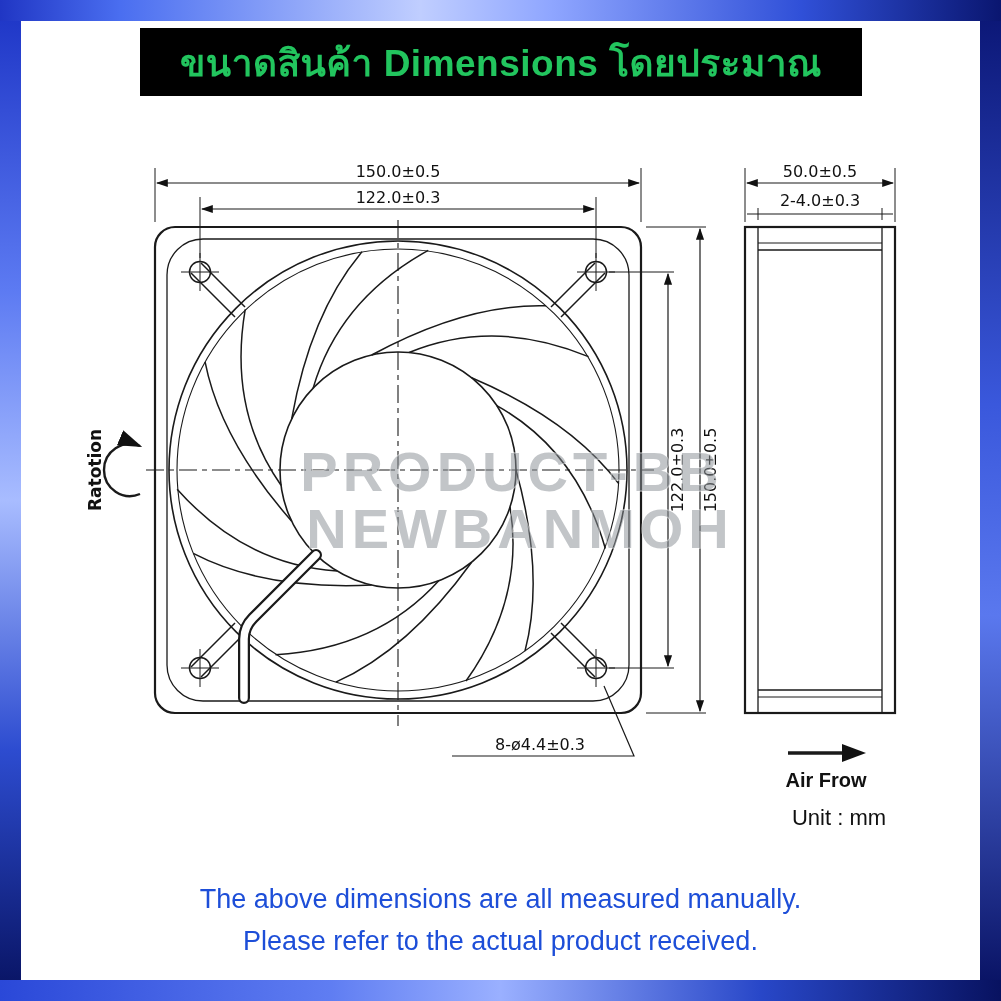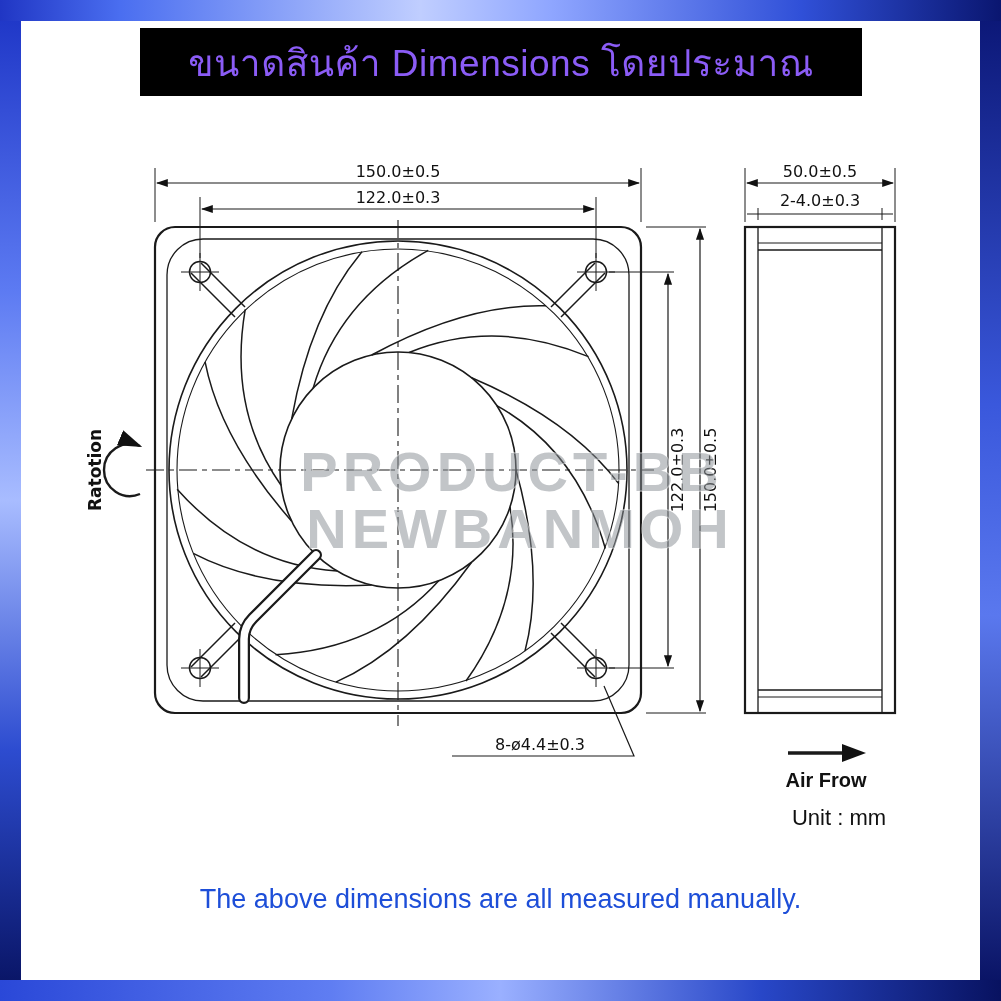--- a/index.html
+++ b/index.html
@@ -10,21 +10,21 @@
   .frame.top{left:0;top:0;width:1001px;height:21px;
     background:linear-gradient(90deg,#2036c4 0%,#4a6ef0 12%,#c0ceff 42%,#8fa6ff 55%,#3050d8 80%,#0a1670 100%);}
   .frame.bottom{left:0;bottom:0;width:1001px;height:21px;
     background:linear-gradient(90deg,#2a48d8 0%,#5f7df2 33%,#9ab0ff 50%,#2847c8 76%,#081260 100%);}
   .frame.left{left:0;top:21px;width:21px;height:959px;
     background:linear-gradient(180deg,#2038c8 0%,#5c7af2 28%,#a8bcff 50%,#2d4cd0 76%,#0a1668 100%);}
   .frame.right{right:0;top:21px;width:21px;height:959px;
     background:linear-gradient(180deg,#0c1878 0%,#3a58dc 40%,#5a78ee 62%,#0a1466 100%);}
   .title-bar{position:absolute;left:140px;top:28px;width:722px;height:68px;background:#000;
     display:flex;align-items:center;justify-content:center;}
-  .title-bar span{color:#8b5cf6;font-size:37px;font-weight:normal;letter-spacing:.5px;white-space:nowrap;}
+  .title-bar span{color:#22c55e;font-size:37px;font-weight:bold;letter-spacing:.5px;white-space:nowrap;}
   svg.diagram{position:absolute;left:0;top:0;}
   .ln{stroke:#1a1a1a;fill:none;}
   .dim{font-family:"DejaVu Sans",sans-serif;font-size:16px;fill:#111;}
   .dimb{font-family:"DejaVu Sans",sans-serif;font-size:17px;font-weight:bold;fill:#111;}
   .big{font-family:"Liberation Sans",sans-serif;font-size:20px;font-weight:bold;fill:#111;}
   .unit{font-family:"Liberation Sans",sans-serif;font-size:22px;fill:#111;}
   .wm{font-family:"Liberation Sans",sans-serif;font-weight:bold;font-size:56px;letter-spacing:5px;
       fill:#8a8f96;fill-opacity:.52;stroke:#fff;stroke-opacity:.55;stroke-width:1.4;paint-order:stroke;}
   .footer{position:absolute;left:0;width:1001px;text-align:center;color:#1d4ed8;font-size:27px;}
   .footer.l1{top:884px;}
@@ -153,13 +153,14 @@
 
     <text class="unit" x="839" y="825" text-anchor="middle">Unit : mm</text>
 
     <g>
       <text class="wm" x="512" y="491" text-anchor="middle">PRODUCT-BB</text>
       <text class="wm" x="520" y="548" text-anchor="middle">NEWBANMOH</text>
     </g>
   </svg>
 
   <div class="footer l1">The above dimensions are all measured manually.</div>
+  <div class="footer l2">Please refer to the actual product received.</div>
 </div>
 
 </body></html>

